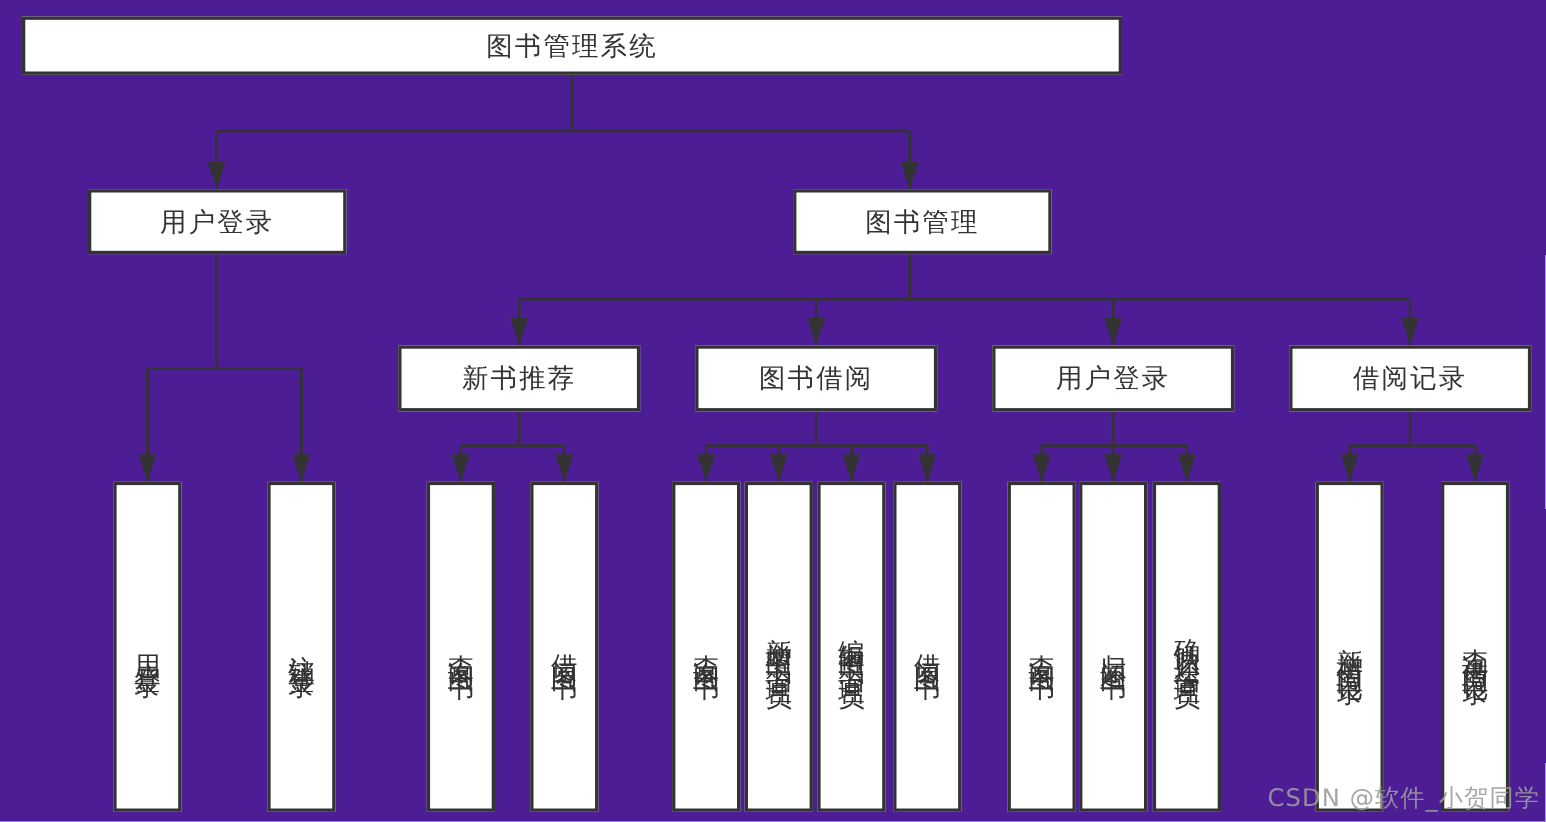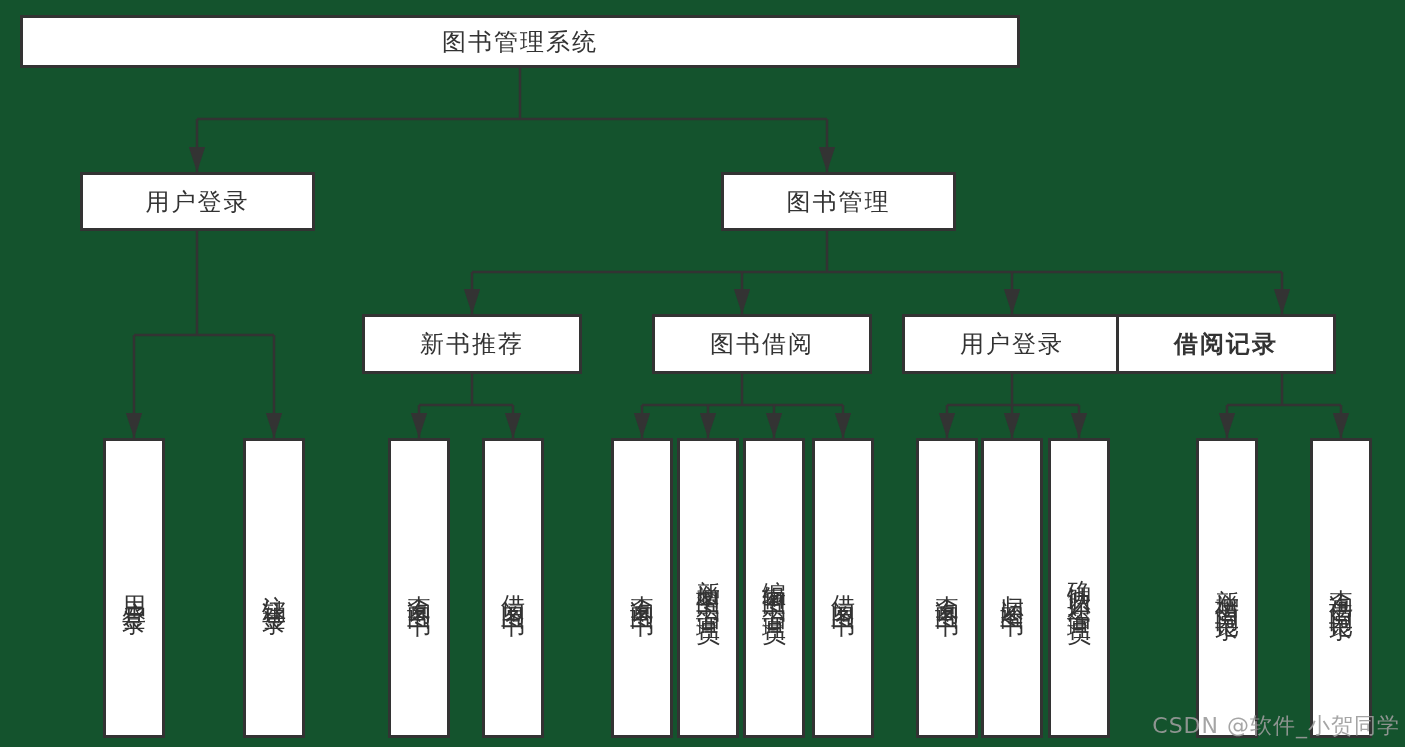--- a/index.html
+++ b/index.html
@@ -1,19 +1,19 @@
 <!DOCTYPE html>
 <html><head>
 <meta charset="utf-8">
 <style>
   html,body{margin:0;padding:0;background:#fff;}
   .canvas{
     position:relative;
     width:1405px;height:747px;
-    background:#14532d;
+    background:#4c1d95;
     overflow:hidden;
     font-family:"DejaVu Sans",sans-serif;
   }
   .wires{position:absolute;left:0;top:0;width:1405px;height:747px;}
   .node{
     position:absolute;
     box-sizing:border-box;
     background:#fff;
     border:3px solid #333333;
     color:#333333;
@@ -91,27 +91,27 @@
   <div class="node h l2a">
     <span>用户登录</span>
   </div>
   <div class="node h l2b">
     <span>图书管理</span>
   </div>
 
   <div class="node h l3" style="left:362px;">
     <span>新书推荐</span>
   </div>
-  <div class="node h l3" style="left:652px;">
+  <div class="node h l3" style="left:632px;">
     <span>图书借阅</span>
   </div>
   <div class="node h l3" style="left:902px;">
     <span>用户登录</span>
   </div>
-  <div class="node h l3" style="left:1116px;font-weight:bold;">
+  <div class="node h l3" style="left:1172px;">
     <span>借阅记录</span>
   </div>
 
   <div class="node v leaf" style="left:103px;">用户登录</div>
   <div class="node v leaf" style="left:243px;">注销登录</div>
 
   <div class="node v leaf" style="left:388px;">查询图书</div>
   <div class="node v leaf" style="left:482px;">借阅图书</div>
 
   <div class="node v leaf" style="left:611px;">查询图书</div>

